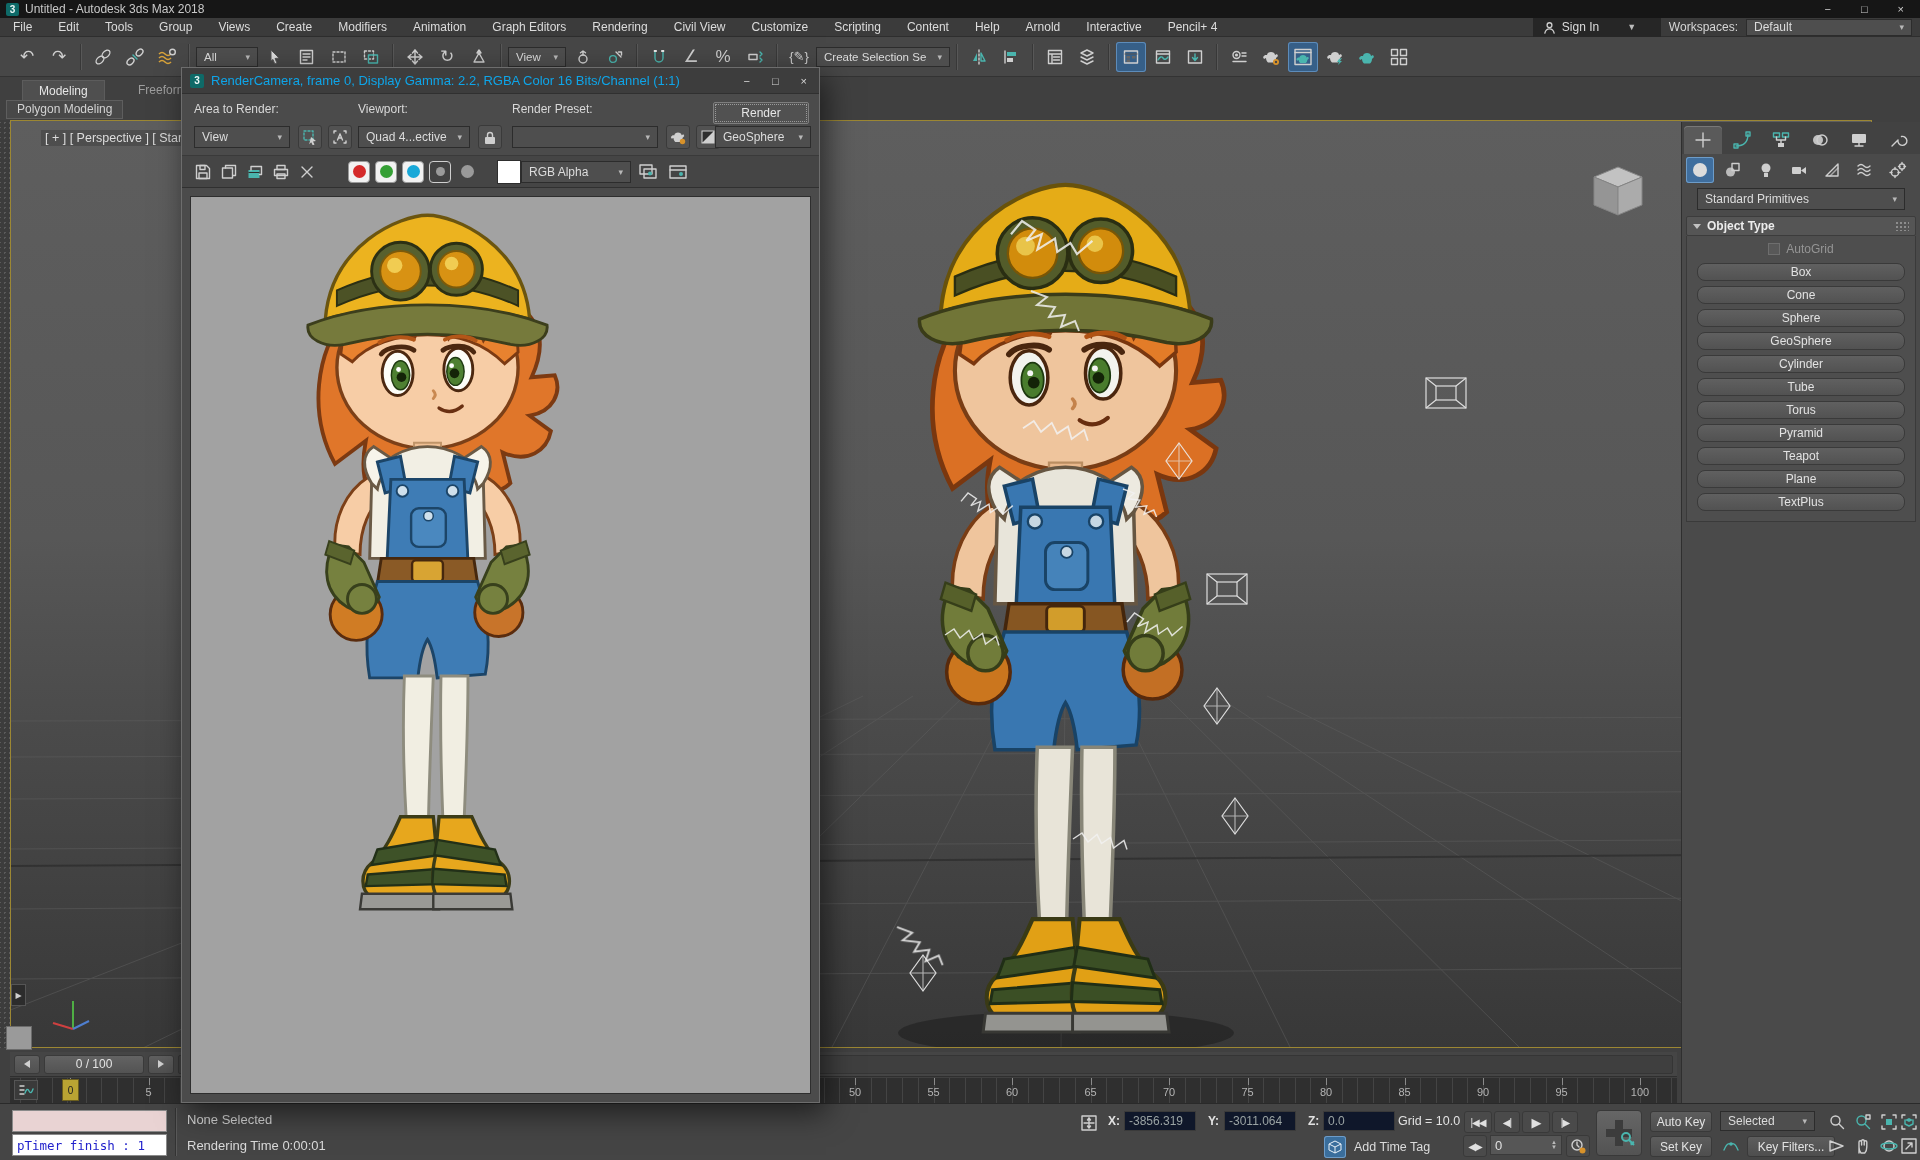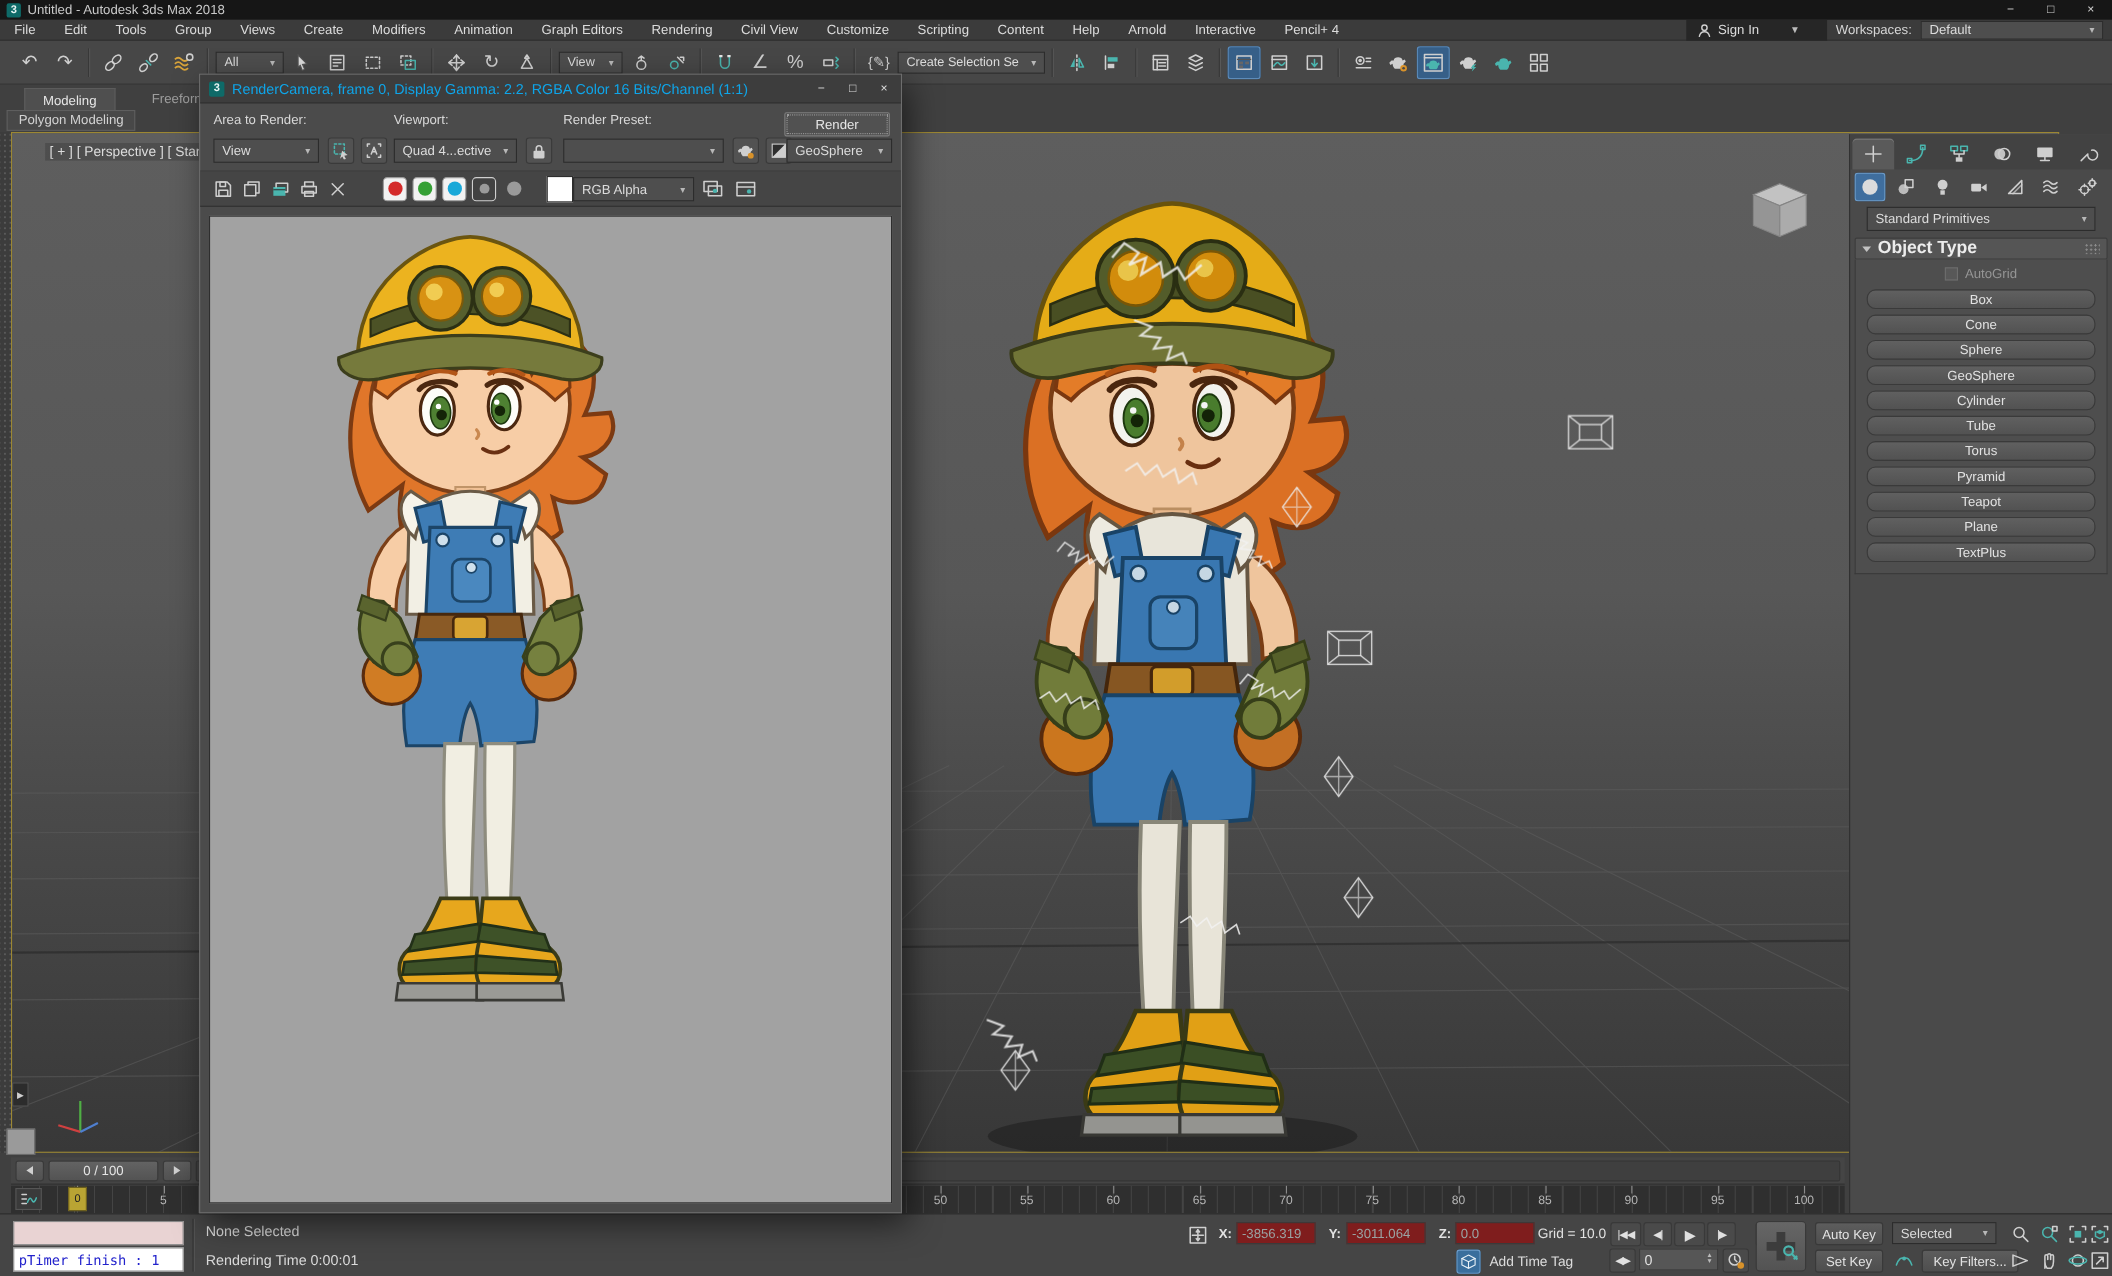--- a/index.html
+++ b/index.html
@@ -91,21 +91,21 @@
   #cp-tabs{display:flex;height:32px;align-items:flex-end;padding:0 2px;gap:1px;background:#424242;}
   .cp-tab{width:38px;height:28px;display:flex;align-items:center;justify-content:center;border-radius:4px 4px 0 0;}
   .cp-tab.active{background:#5a5a5a;box-shadow:inset 0 1px 0 #787878;}
   #cp-cats{display:flex;height:32px;align-items:center;padding:0 4px;gap:5px;}
   .cp-cat{width:28px;height:26px;display:flex;align-items:center;justify-content:center;border-radius:3px;}
   .cp-cat.active{background:#3f6e9e;box-shadow:inset 0 0 0 1px #6d9cc8;}
   #cp-dd{margin:2px 15px;height:22px;font-size:12px;}
   .rollout{margin:6px 4px 0;}
   .ro-head{height:20px;background:#555;border:1px solid #3c3c3c;border-radius:2px;display:flex;align-items:center;padding:0 6px;gap:6px;}
   .ro-head .tri{width:0;height:0;border-left:4px solid transparent;border-right:4px solid transparent;border-top:5px solid #c2c2c2;}
-  .ro-head .t{font-weight:bold;color:#ececec;font-size:16px;}
+  .ro-head .t{font-weight:bold;color:#ececec;font-size:12px;}
   .ro-head .dots{margin-left:auto;width:14px;height:10px;background-image:radial-gradient(#8d8d8d 1px,transparent 1.1px);background-size:4px 4px;}
   .ro-body{background:#4e4e4e;border:1px solid #3a3a3a;border-top:none;padding:6px 10px 10px;}
   #autogrid-row{display:flex;align-items:center;justify-content:center;gap:6px;margin-bottom:7px;}
   #autogrid-row .cb{width:12px;height:12px;background:#585858;border:1px solid #6e6e6e;}
   #autogrid-row .l{color:#959595;}
   #prim-grid{display:grid;grid-template-columns:1fr;gap:5px 10px;}
   .prim-btn{height:18px;background:linear-gradient(#606060,#525252);border:1px solid #3a3a3a;border-radius:8px;
     color:#e2e2e2;display:flex;align-items:center;justify-content:center;font-size:12px;}
   #name-row{display:flex;align-items:center;gap:8px;justify-content:center;padding-top:4px;}
   #name-input{width:128px;height:20px;background:#5c5c5c;border:1px solid #383838;color:#e0e0e0;padding:0 4px;font-size:12px;}
@@ -133,21 +133,21 @@
   
   #statusbar{left:0;top:1103px;width:1920px;height:57px;background:#454545;border-top:1px solid #2a2a2a;z-index:3;font-size:13px;}
   #listener-pink{position:absolute;left:12px;top:6px;width:155px;height:22px;background:#e9d3d3;border:1px solid #8a8a8a;}
   #listener-white{position:absolute;left:12px;top:30px;width:155px;height:22px;background:#fff;border:1px solid #8a8a8a;
     color:#2222cc;font-family:"DejaVu Sans Mono",monospace;font-size:12.5px;display:flex;align-items:center;padding:0 4px;white-space:pre;}
   #sb-div{position:absolute;left:175px;top:4px;width:2px;height:48px;border-left:1px solid #333;border-right:1px solid #5a5a5a;}
   #prompt1{position:absolute;left:187px;top:8px;color:#dadada;}
   #prompt2{position:absolute;left:187px;top:34px;color:#dadada;}
   #typein-icon{position:absolute;left:1078px;top:8px;width:22px;height:22px;display:flex;align-items:center;justify-content:center;}
   .coord-lbl{position:absolute;top:10px;color:#e2e2e2;font-size:12px;font-weight:bold;}
-  .coord-field{position:absolute;top:7px;width:72px;height:20px;background:#7f1d1d;border:1px solid #3a3a3a;color:#9aa3a3;
+  .coord-field{position:absolute;top:7px;width:72px;height:20px;background:#0f172a;border:1px solid #3a3a3a;color:#9aa3a3;
     font-size:12px;padding:0 4px;font-family:"Liberation Sans",sans-serif;}
   #grid-lbl{position:absolute;left:1398px;top:10px;color:#e2e2e2;font-size:12.5px;}
   #timetag{position:absolute;left:1324px;top:32px;display:flex;align-items:center;gap:8px;color:#dcdcdc;font-size:12.5px;}
   #timetag .cube{width:22px;height:22px;background:#3a6e9c;border-radius:3px;display:flex;align-items:center;justify-content:center;box-shadow:inset 0 0 0 1px #6d9cc8;}
   .pbtn{position:absolute;height:22px;background:#4a4a4a;border:1px solid #393939;border-radius:3px;color:#e0e0e0;
     display:flex;align-items:center;justify-content:center;font-size:10px;letter-spacing:-1px;}
   #frame-spin{position:absolute;left:1490px;top:31px;width:72px;height:20px;background:#565656;border:1px solid #3a3a3a;color:#e0e0e0;
     display:flex;align-items:center;padding:0 4px;}
   #frame-spin .arrows{margin-left:auto;display:flex;flex-direction:column;font-size:6px;color:#bbb;line-height:5px;}
   #bigkey{position:absolute;left:1596px;top:6px;width:46px;height:46px;background:linear-gradient(#666,#535353);

